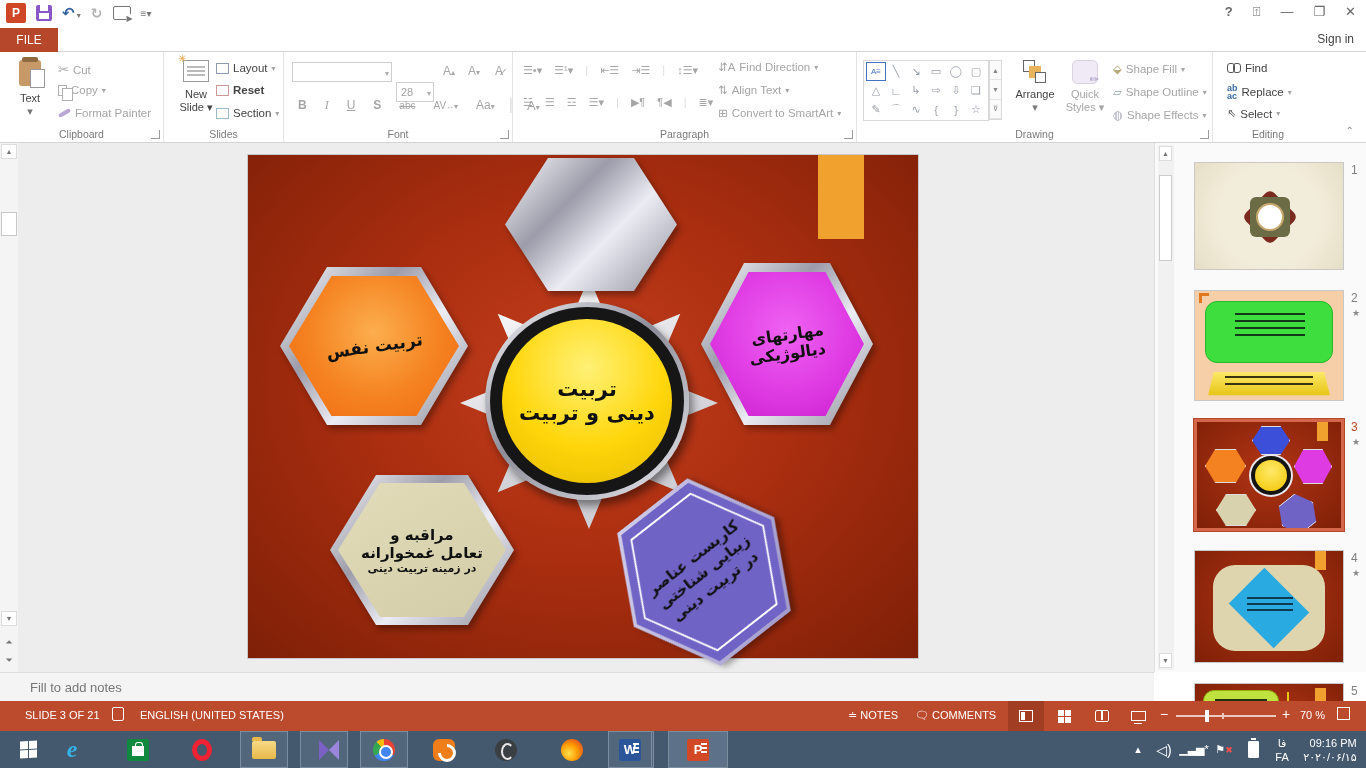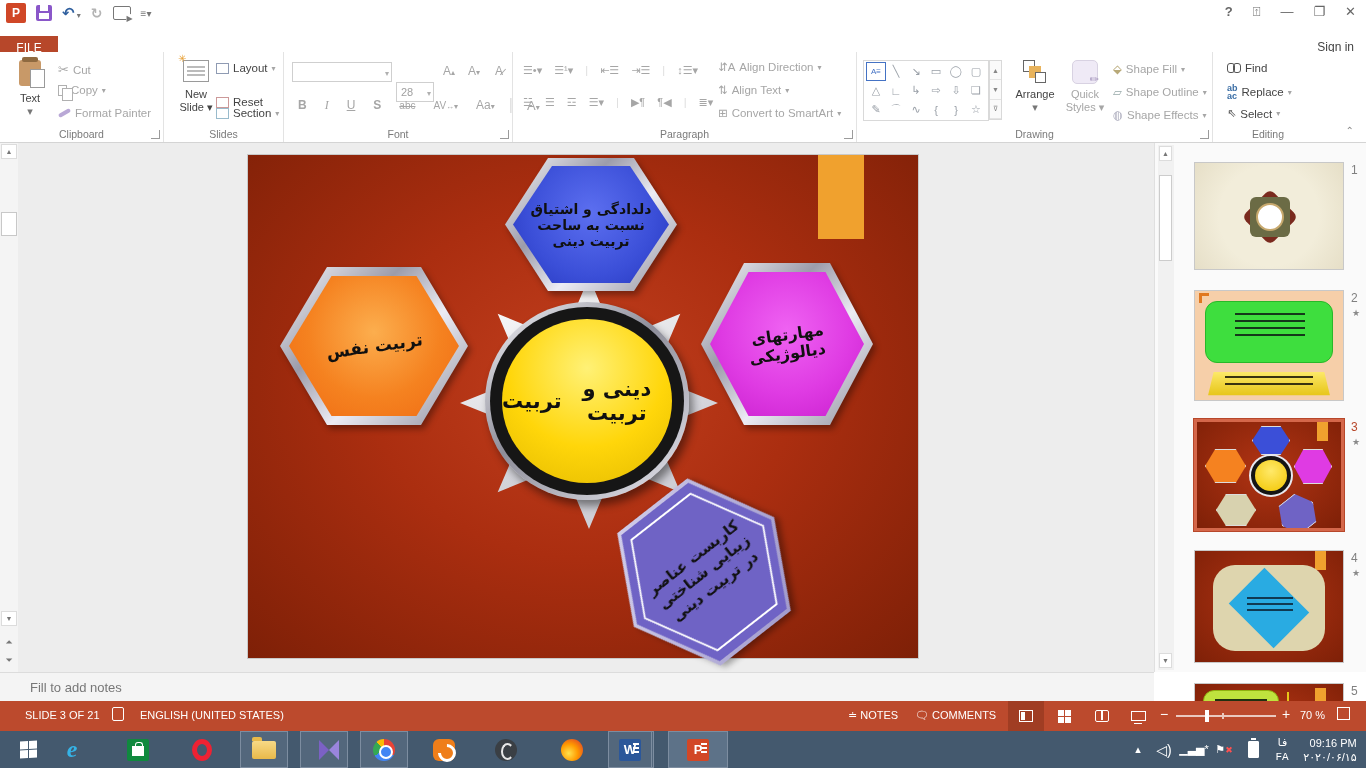--- a/index.html
+++ b/index.html
@@ -17,21 +17,21 @@
   .qat .undo { color:#2F5F9E; font-size:15px; font-weight:bold; }
   .qat .redo { color:#b4b4b4; font-size:14px; font-weight:bold; }
   .qat .present { width:18px; height:14px; border:1.5px solid #777; border-radius:2px; position:relative; }
   .qat .present:after { content:"▶"; position:absolute; right:-3px; bottom:-4px; font-size:8px; color:#777; background:#fff; border-radius:50%; }
   .qat .drop { color:#777; font-size:10px; }
   #window-title { position:absolute; top:6px; left:0; width:100%; text-align:center; font-size:12px; color:#505050; direction:ltr; }
   .wctrl { position:absolute; top:4px; display:flex; gap:20px; right:10px; color:#666; font-size:13px; }
   .wctrl span { cursor:default; }
 
   
-  #tabrow { position:absolute; left:0; top:36px; width:1366px; height:24px; background:#fff; border-bottom:1px solid #d4d4d4; }
+  #tabrow { position:absolute; left:0; top:28px; width:1366px; height:24px; background:#fff; border-bottom:1px solid #d4d4d4; }
   .tab-file { position:absolute; left:0; top:0; width:58px; height:24px; background:#B7472A; color:#fff; font-size:12px; display:flex; align-items:center; justify-content:center; }
   .tabs { position:absolute; left:64px; top:0; display:flex; height:24px; }
   .tab { padding:0 14px; font-size:12px; color:#444; display:flex; align-items:center; }
   .tab.active { background:#fff; color:#B7472A; border:1px solid #d4d4d4; border-bottom:1px solid #fff; }
   #signin { position:absolute; right:12px; top:4px; font-size:12px; color:#444; }
 
   
   #ribbon { position:absolute; left:0; top:52px; width:1366px; height:91px; background:#fff; border-bottom:1px solid #d4d4d4; }
   .rgroup { position:absolute; top:0; height:90px; border-right:1px solid #e3e3e3; }
   .glabel { position:absolute; bottom:2px; left:0; width:100%; text-align:center; font-size:10.5px; color:#7a7a7a; }
@@ -95,21 +95,21 @@
     display:flex; flex-direction:column; align-items:center; justify-content:center; text-align:center; }
   .hextxt { font-weight:bold; color:#101010; font-family:"DejaVu Sans",sans-serif; }
   #star8 { position:absolute; left:212px; top:122px; width:258px; height:252px;
     clip-path:polygon(50% 0%,60.3% 25.1%,85.4% 14.6%,74.9% 39.7%,100% 50%,74.9% 60.3%,85.4% 85.4%,60.3% 74.9%,50% 100%,39.7% 74.9%,14.6% 85.4%,25.1% 60.3%,0% 50%,25.1% 39.7%,14.6% 14.6%,39.7% 25.1%);
     background:linear-gradient(160deg,#ffffff,#cfcfd6 70%); }
   #circle-outer { position:absolute; left:237px; top:147px; width:204px; height:198px; border-radius:50%;
     background:linear-gradient(140deg,#f4f4f8,#8e8e9a 45%,#e9e9f0); box-shadow:4px 6px 8px rgba(0,0,0,.45); }
   #circle-black { position:absolute; inset:5px; border-radius:50%; background:#161616; }
   #circle-yellow { position:absolute; inset:17px; border-radius:50%;
     background:radial-gradient(circle at 50% 30%, #fff176 0%, #ffd60a 55%, #e3ba00 100%);
-    display:flex; flex-direction:row; align-items:center; justify-content:center; text-align:center; }
+    display:flex; flex-direction:column; align-items:center; justify-content:center; text-align:center; }
   #orange-rect { position:absolute; left:570px; top:0; width:46px; height:84px; background:#F0A12E; }
 
   
   #panel { position:absolute; left:1154px; top:0; width:212px; height:529px; background:#fafafa; border-left:1px solid #e0e0e0; }
   #pscroll { position:absolute; left:3px; top:2px; width:16px; height:525px; background:#f1f1f1; }
   #pscroll .pthumb { position:absolute; left:1px; top:30px; width:13px; height:86px; background:#fff; border:1px solid #ccc; }
   .thumb { position:absolute; left:39px; width:150px; background:#fff; border:1px solid #c8c8c8; overflow:hidden; }
   .thumb.sel { border:3px solid #D4674A; outline:1px solid #B7472A; }
   .tnum { position:absolute; left:196px; font-size:12px; color:#808080; }
   .tnum.sel { color:#B7472A; }
@@ -220,21 +220,21 @@
   <div class="rgroup" style="left:164px; width:120px;">
     <div class="abs" style="left:12px; top:8px; width:40px;">
       <div class="newslide-ic"></div>
       <div class="biglab" style="margin-top:6px;"><span>New</span><br><span>Slide</span> ▾</div>
     </div>
     <div class="abs smallbtn en" style="left:52px; top:10px;">
       <span class="lay-ic"></span>
         <span>Layout</span>
         <span class="dropcaret">▾</span>
     </div>
-    <div class="abs smallbtn en" style="left:52px; top:44px;">
+    <div class="abs smallbtn en" style="left:52px; top:32px;font-weight:bold;">
       <span class="lay-ic" style="border-color:#c99;"></span>
         <span>Reset</span>
     </div>
     <div class="abs smallbtn en" style="left:52px; top:55px;">
       <span class="lay-ic" style="border-color:#9bc;"></span>
         <span>Section</span>
         <span class="dropcaret">▾</span>
     </div>
     <div class="glabel">Slides</div>
   </div>
@@ -281,21 +281,21 @@
       <span>☲</span>
       <span>☰▾</span>
       <span style="color:#ddd;">|</span>
       <span>▶¶</span>
       <span>¶◀</span>
       <span style="color:#ddd;">|</span>
       <span>≣▾</span>
     </div>
     <div class="abs smallbtn" style="left:205px; top:8px;">
       <span>⇵A</span>
-        <span>Align Direction</span>
+        <span>Find Direction</span>
         <span class="dropcaret">▾</span>
     </div>
     <div class="abs smallbtn" style="left:205px; top:31px;">
       <span>⇅</span>
         <span>Align Text</span>
         <span class="dropcaret">▾</span>
     </div>
     <div class="abs smallbtn" style="left:205px; top:54px;">
       <span>⊞</span>
         <span>Convert to SmartArt</span>
@@ -400,42 +400,45 @@
     <div id="circle-outer">
       <div id="circle-black"></div>
       <div id="circle-yellow">
         <span class="hextxt" style="font-size:21px;">تربیت</span>
         <span class="hextxt" style="font-size:21px;">دینی و تربیت</span>
       </div>
     </div>
 
     <div class="hex" style="left:257px; top:3px; width:172px; height:133px;">
       <div class="hexb"></div>
-      <div class="hexf" style="inset:8px; background:radial-gradient(circle at 50% 40%, #5c6ff0 0%, #3b4fd8 60%, #2536bd 100%);">
-        <span class="hextxt" style="font-size:14px;">دلدادگی و اشتیاق</span>
-        <span class="hextxt" style="font-size:14px;">نسبت به  ساحت</span>
-        <span class="hextxt" style="font-size:14px;">تربیت دینی</span>
-      </div>
     </div>
 
     <div class="hex" style="left:453px; top:108px; width:172px; height:162px;">
       <div class="hexb"></div>
       <div class="hexf" style="inset:9px; background:radial-gradient(circle at 50% 40%, #ef62f2 0%, #df3be3 55%, #c81ecd 100%);">
         <span class="hextxt" style="font-size:16px; transform:rotate(-8deg);">مهارتهای</span>
         <span class="hextxt" style="font-size:16px; transform:rotate(-8deg);">دیالوژیکی</span>
       </div>
     </div>
 
     <div class="hex" style="left:32px; top:112px; width:188px; height:158px;">
       <div class="hexb"></div>
       <div class="hexf" style="inset:9px; background:radial-gradient(circle at 50% 40%, #fcae4e 0%, #f58220 55%, #ef6a12 100%);">
         <span class="hextxt" style="font-size:17px; transform:rotate(-8deg);">تربیت نفس</span>
       </div>
     </div>
 
+    <div class="hex" style="left:82px; top:320px; width:184px; height:150px;">
+      <div class="hexb"></div>
+      <div class="hexf" style="inset:8px; background:linear-gradient(150deg,#e2dcba,#d2cca8);">
+        <span class="hextxt" style="font-size:15px;">مراقبه و</span>
+        <span class="hextxt" style="font-size:15px;">تعامل غمخوارانه</span>
+        <span class="hextxt" style="font-size:11px;">در زمینه تربیت دینی</span>
+      </div>
+    </div>
 
     <div class="hex" style="left:367px; top:333px; width:178px; height:168px; transform:rotate(-38deg);">
       <div class="hexb" style="background:linear-gradient(135deg,#d8d4ee,#9a93c8);"></div>
       <div class="hexf" style="inset:4px; background:#6f63c5;"></div>
       <div class="hexf" style="inset:13px; background:#fff;"></div>
       <div class="hexf" style="inset:15px; background:#6f63c5;">
         <span class="hextxt" style="font-size:15px;">کاربست عناصر</span>
         <span class="hextxt" style="font-size:15px;">زیبایی شناختی</span>
         <span class="hextxt" style="font-size:15px;">در تربیت دینی</span>
       </div>
@@ -593,19 +596,19 @@
       <div class="ppt">P</div>
     </div>
 
   <div class="tk tray" style="left:1128px; width:20px;">▴</div>
   <div class="tk tray" style="left:1152px; width:24px; font-size:14px;">◁)</div>
   <div class="tk tray" style="left:1182px; width:24px;">▁▃▅*</div>
   <div class="tk tray" style="left:1212px; width:24px;">⚑<span style="color:#ff5050; font-size:9px;">✖</span></div>
   <div class="tk" style="left:1242px; width:22px;">
       <div class="battery"></div>
     </div>
-  <div class="tk" style="left:1268px; width:28px;font-family:Liberation Mono, monospace;">
+  <div class="tk" style="left:1268px; width:28px;">
     <div class="langblock"><span>فا</span><br><span>FA</span></div>
   </div>
   <div class="tk" style="left:1298px; width:64px;">
     <div class="clockblock"><span>09:16 PM</span><br><span>۲۰۲۰/۰۶/۱۵</span></div>
   </div>
 </div>
 
 </body></html>

